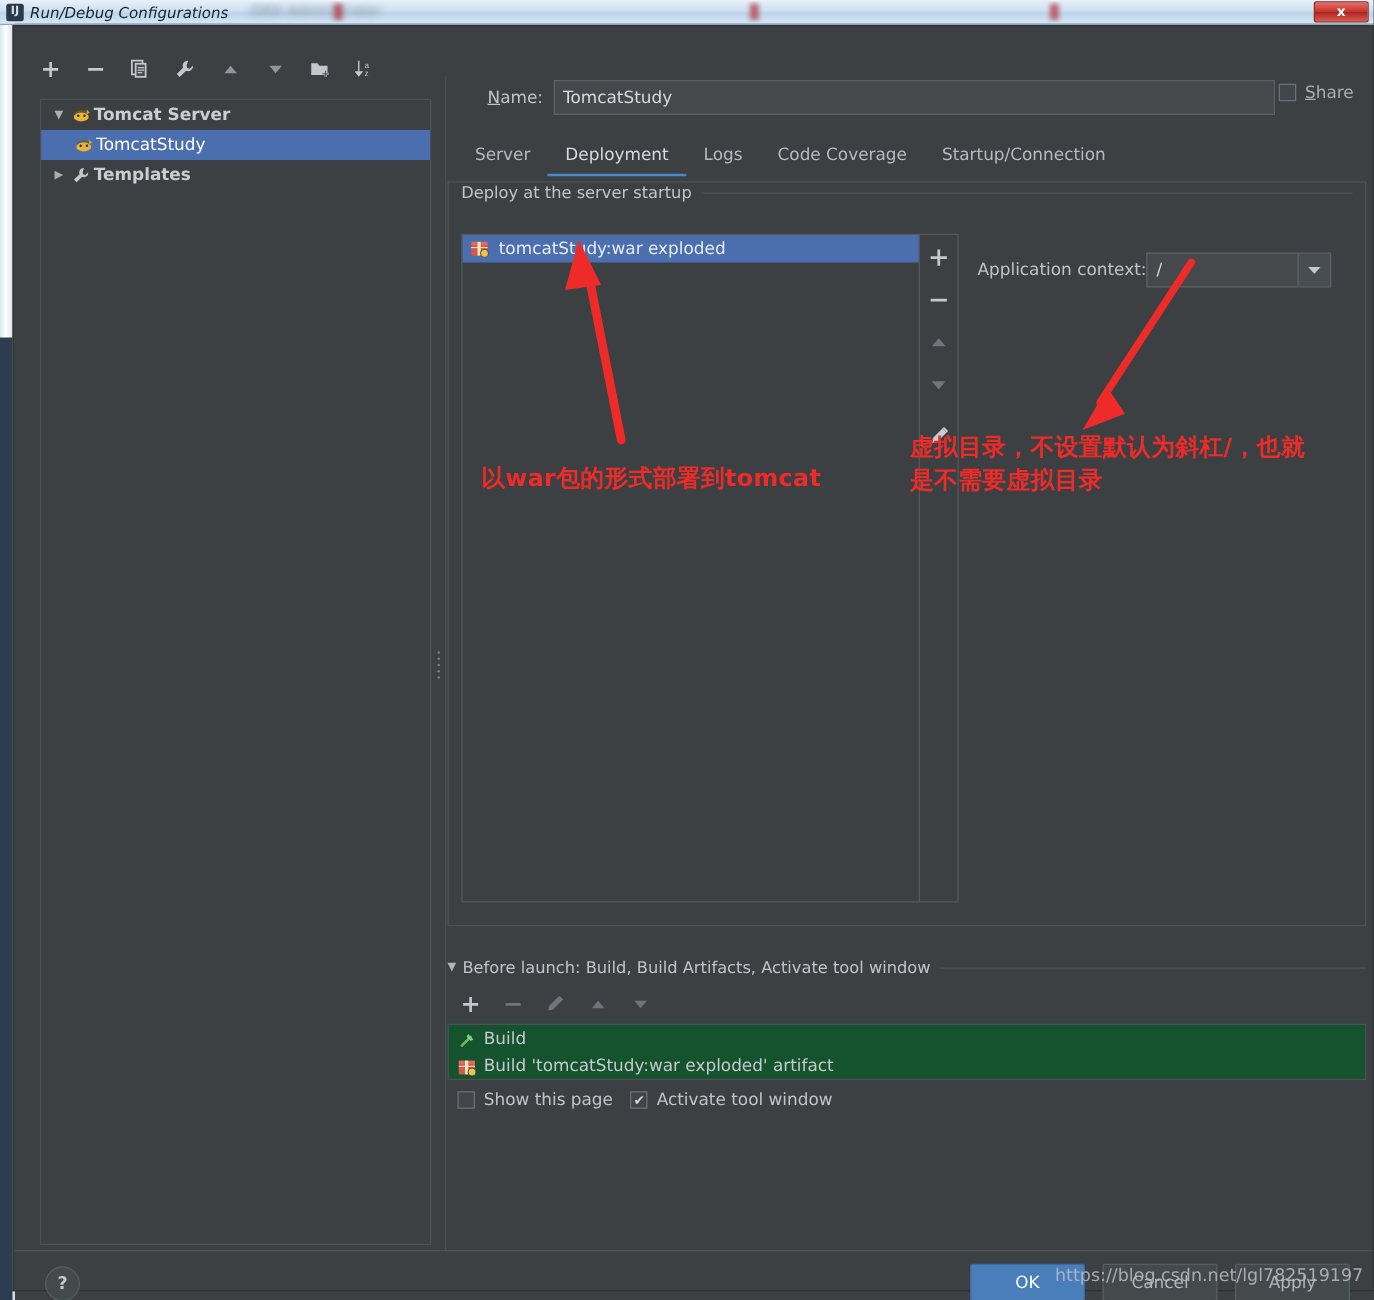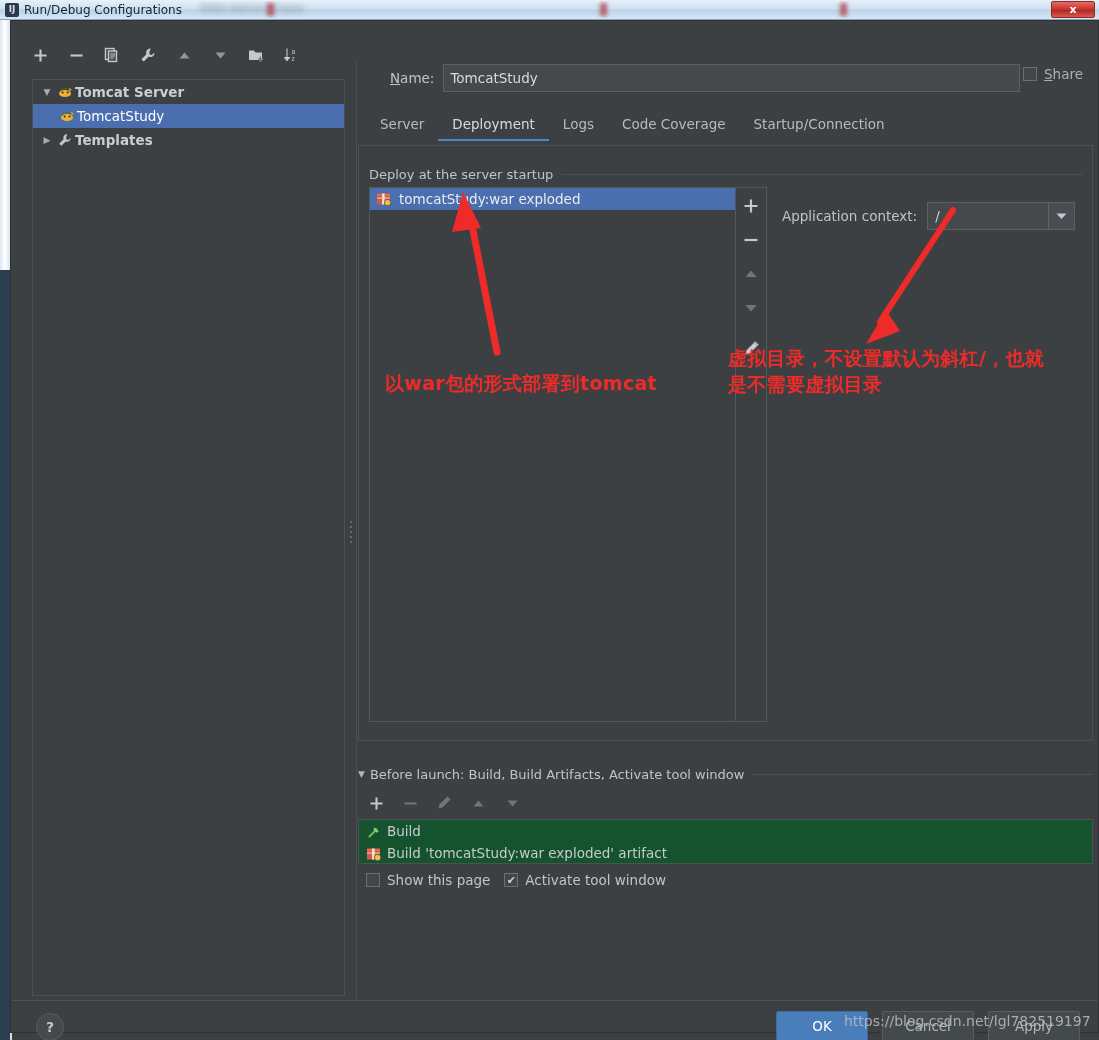--- a/index.html
+++ b/index.html
@@ -30,20 +30,21 @@
   }
   .titlebar-icon {
     width: 14px; height: 14px; margin-left: 5px; margin-right: 5px;
     background: #2b3a4a; border-radius: 2px;
     display: flex; align-items: center; justify-content: center;
     color: #d7dde3; font-size: 9px; font-weight: bold; line-height: 1; text-align: right;
   }
   .titlebar-title {
     font-size: 12px; color: #14232f; white-space: nowrap;
     font-family: "DejaVu Sans","Liberation Sans",sans-serif;
+    font-style: italic;
   }
   .titlebar-blur {
     position: absolute; left: 195px; top: 1px; width: 860px; height: 17px;
     overflow: hidden; pointer-events: none;
   }
   .blur-text {
     position: absolute; left: 5px; top: 1px;
     font-size: 11px; color: #5d6e7d; white-space: nowrap;
     filter: blur(3px); opacity: .75;
   }
@@ -126,21 +127,21 @@
   .tab {
     padding: 4px 14px 7px 14px; color: #b6bbbf; font-size: 13.5px;
     border-bottom: 2px solid transparent; white-space: nowrap;
   }
   .tab.active { color: #d7dbdf; border-bottom-color: #4a88c7; }
 
   .content-box {
     position: absolute; left: 347px; top: 124px; width: 735px; height: 596px;
     border: 1px solid #4d5155;
   }
-  .group-title-row { position: absolute; left: 10px; top: 20px; right: 10px; height: 16px; display:flex; align-items:center; }
+  .group-title-row { position: absolute; left: 10px; top: 0; right: 10px; height: 16px; display:flex; align-items:center; }
   .group-title { color: #bfc4c8; font-size: 13px; white-space: nowrap; padding-right: 8px; }
   .group-line { flex: 1; height: 1px; background: #4d5155; }
 
   .deploy-list {
     position: absolute; left: 10px; top: 41px; width: 367px; height: 535px;
     background: #3c4043; border: 1px solid #53585c;
   }
   .deploy-item {
     display: flex; align-items: center; height: 22px; padding-left: 6px;
     background: #4b6eaf; color: #e8ecef; font-size: 13.5px; white-space: nowrap;
@@ -148,21 +149,21 @@
   .artifact-icon { width: 18px; height: 16px; margin-right: 5px; position: relative; flex: none; }
 
   .list-side-btns {
     position: absolute; left: 377px; top: 41px; width: 31px; height: 535px;
     border: 1px solid #53585c; border-left: none;
     display: flex; flex-direction: column; align-items: center; padding-top: 5px; gap: 8px;
   }
   .side-btn { width: 26px; height: 26px; display: flex; align-items: center; justify-content: center; color: #b9bec2; }
 
   .app-ctx-row { position: absolute; left: 423px; top: 56px; display: flex; align-items: center; }
-  .app-ctx-label { color: #bfc4c8; font-size: 13.5px; margin-right: 10px; white-space: nowrap; }
+  .app-ctx-label { color: #bfc4c8; font-size: 13.5px; white-space: nowrap; }
   .combo {
     width: 148px; height: 28px; background: #45494c; border: 1px solid #5b6165;
     display: flex; align-items: center; position: relative;
   }
   .combo-value { color: #cfd4d8; font-size: 13.5px; padding-left: 7px; }
   .combo-arrow {
     position: absolute; right: 0; top: 0; width: 26px; height: 26px;
     background: #484d51; border-left: 1px solid #5b6165;
     display: flex; align-items: center; justify-content: center;
   }

